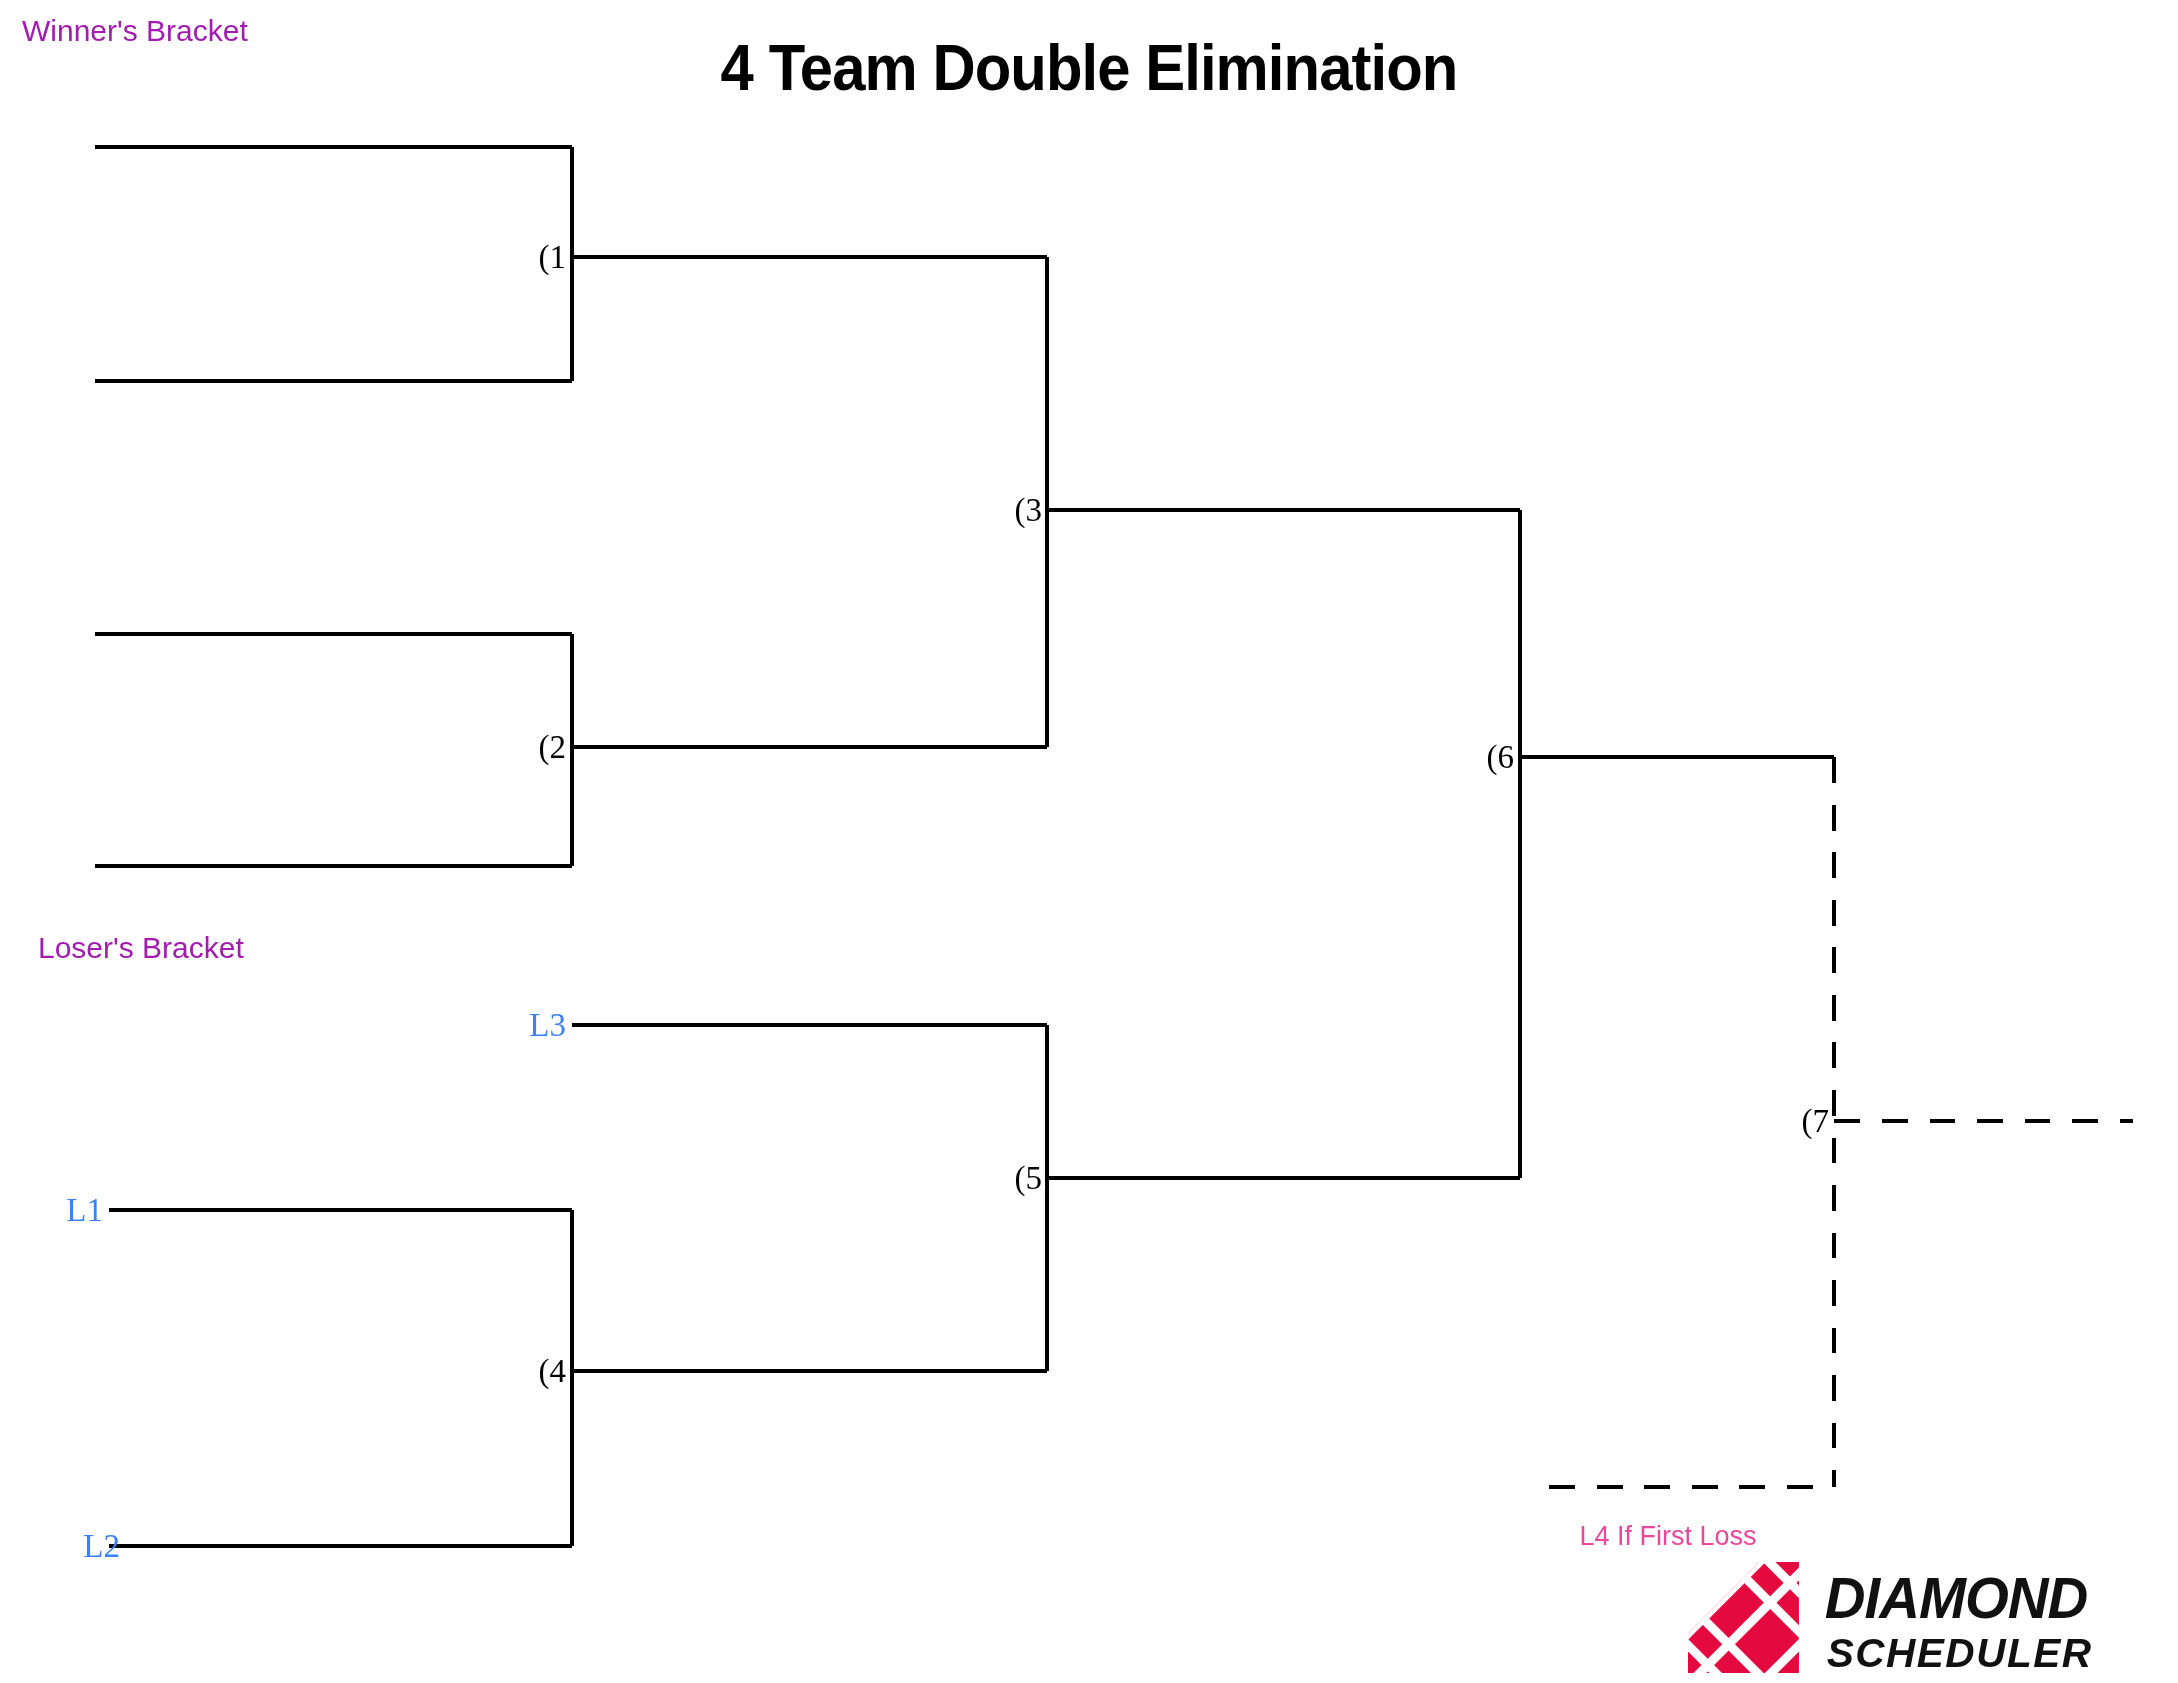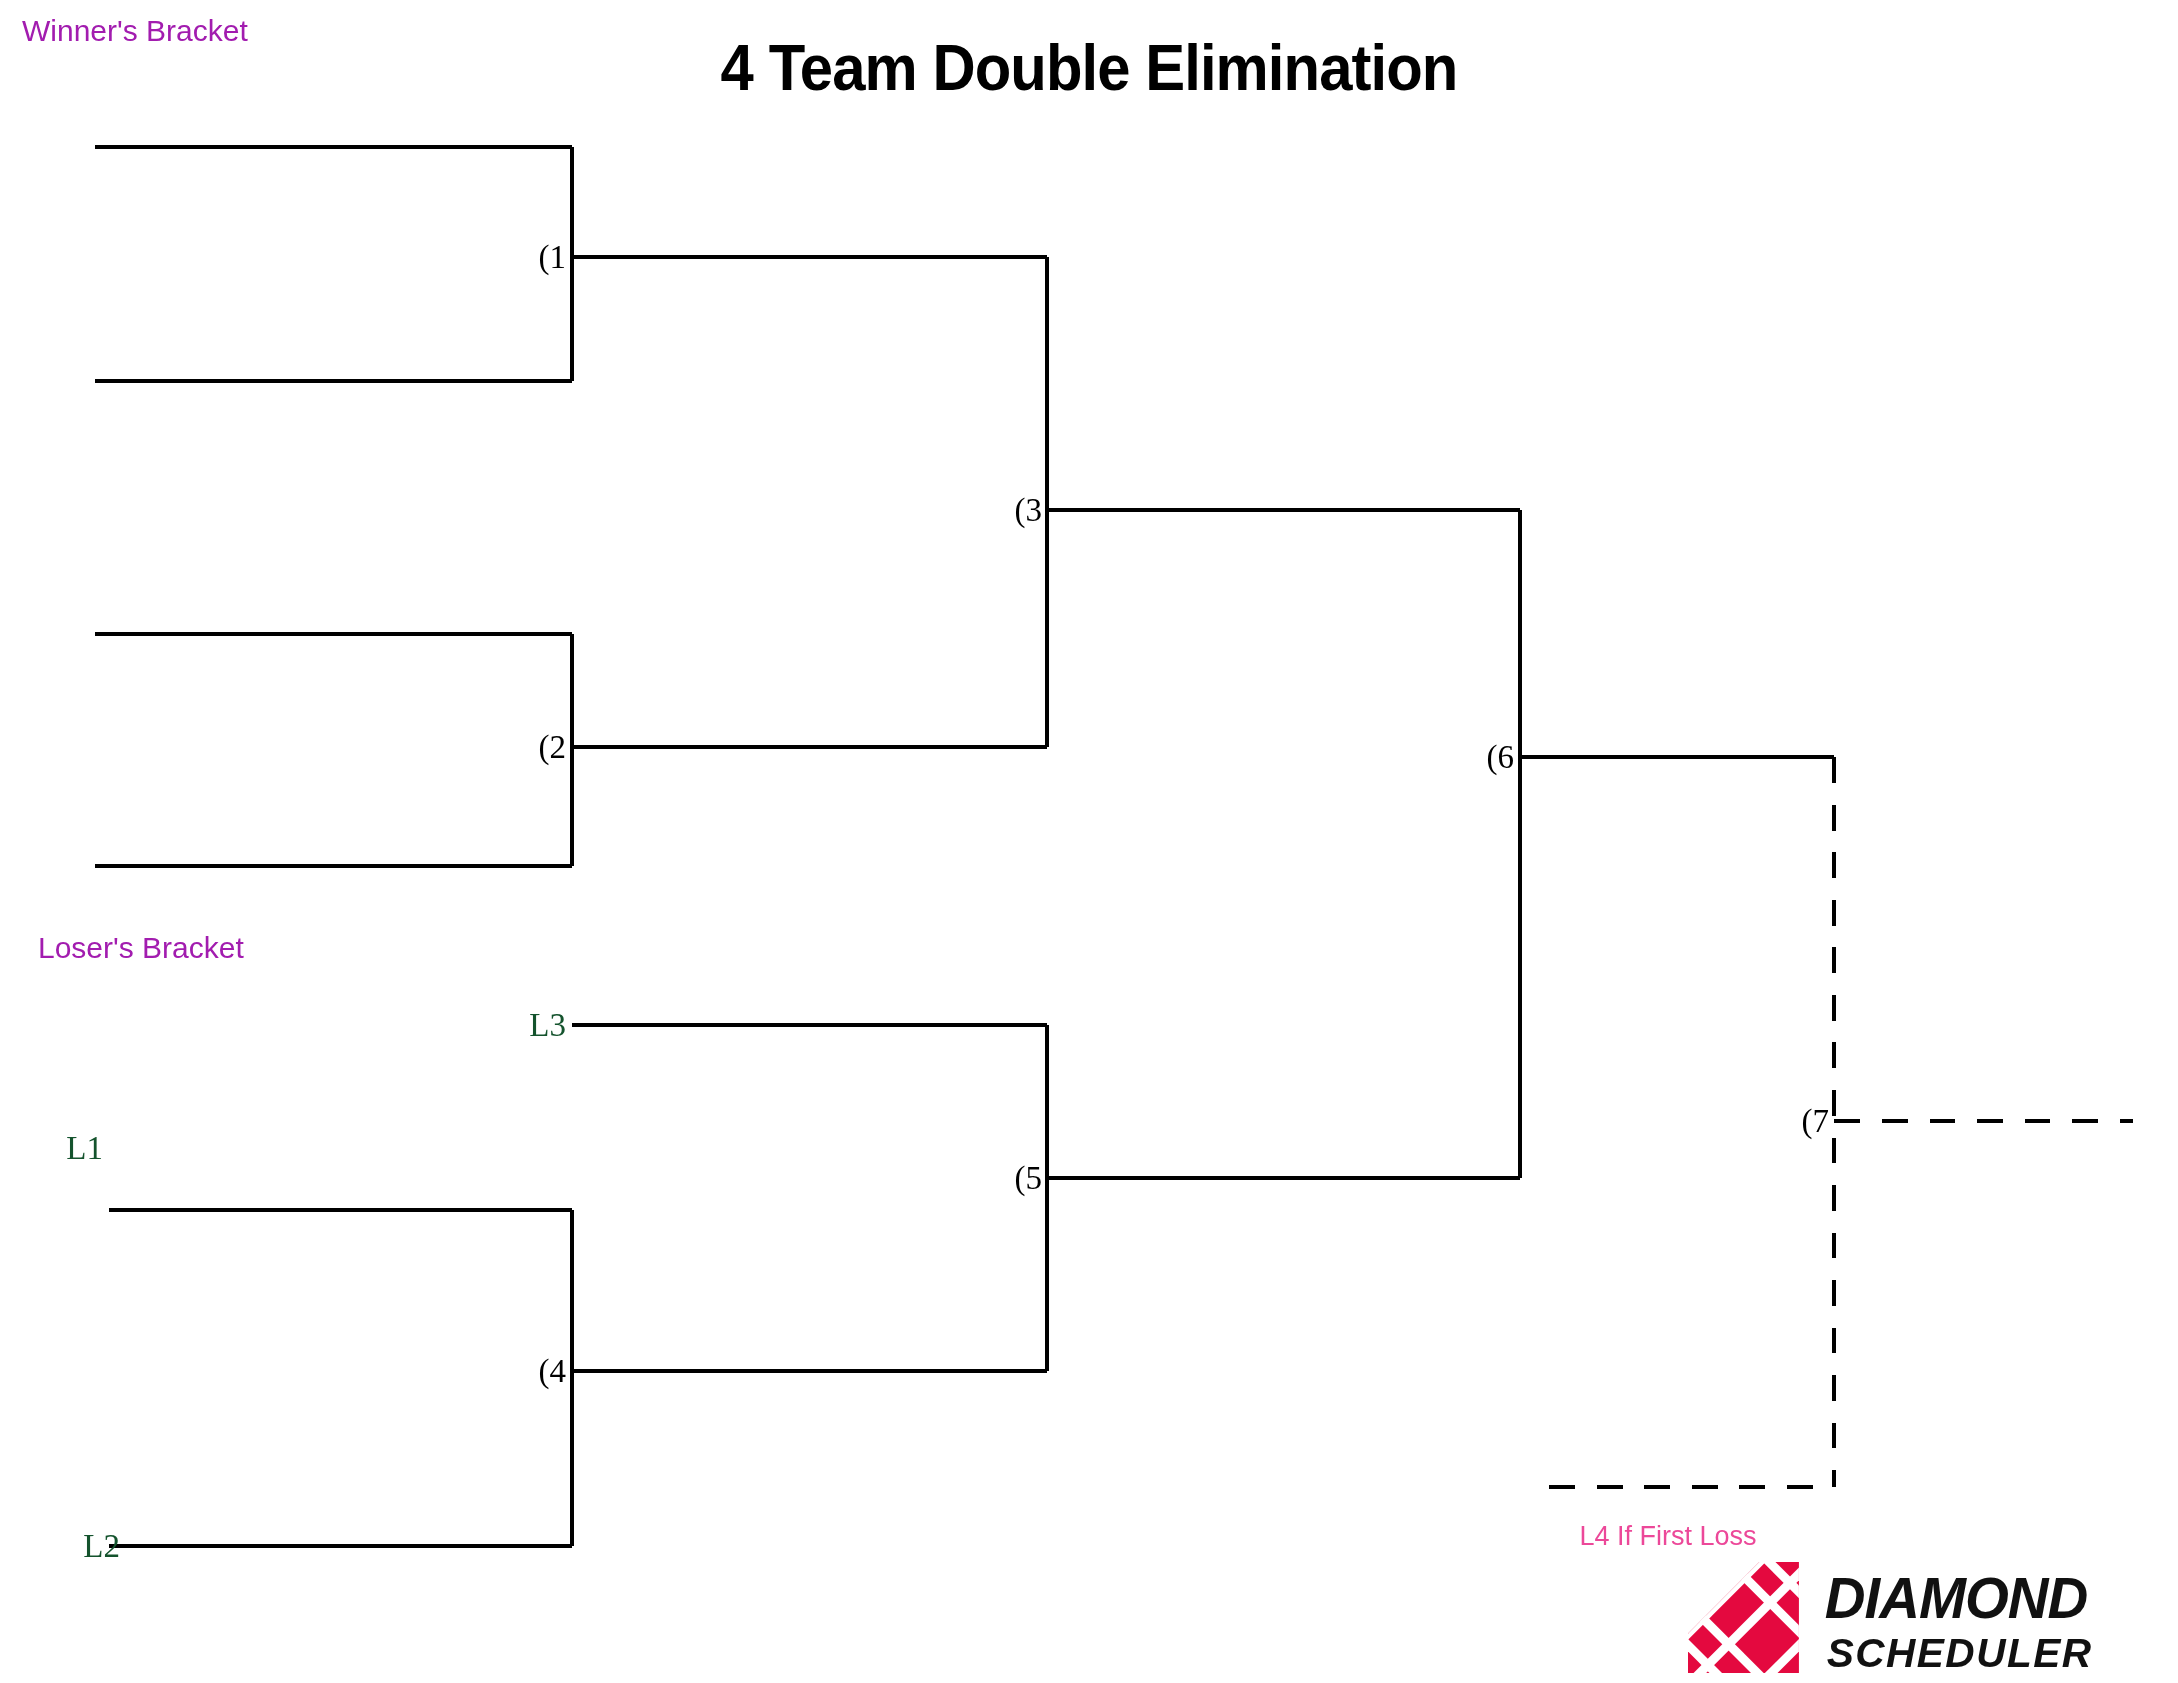--- a/index.html
+++ b/index.html
@@ -59,21 +59,21 @@
     font-family: "Liberation Serif", serif;
     font-size: 33px;
     color: #000000;
     white-space: nowrap;
     transform: translate(-100%, -50%);
   }
   .seed-label {
     position: absolute;
     font-family: "Liberation Serif", serif;
     font-size: 33px;
-    color: #14532d;
+    color: #3b82f6;
     white-space: nowrap;
     transform: translate(-100%, -50%);
   }
   #l4-note {
     position: absolute;
     font-family: "Liberation Sans", sans-serif;
     font-size: 27px;
     color: #ec4899;
     white-space: nowrap;
     transform: translateX(-50%);
@@ -152,21 +152,21 @@
   <div class="game-label" style="left:566px; top:257px;">(1</div>
 
   <div class="game-label" style="left:566px; top:747px;">(2</div>
 
   <div class="game-label" style="left:1042px; top:510px;">(3</div>
 
   <div class="game-label" style="left:1514px; top:757px;">(6</div>
 
   <div class="seed-label" style="left:566px; top:1025px;">L3</div>
 
-  <div class="seed-label" style="left:103px; top:1148px;">L1</div>
+  <div class="seed-label" style="left:103px; top:1210px;">L1</div>
 
   <div class="seed-label" style="left:120px; top:1546px;text-align:right;">L2</div>
 
   <div class="game-label" style="left:566px; top:1371px;">(4</div>
 
   <div class="game-label" style="left:1042px; top:1178px;">(5</div>
 
   <div class="game-label" style="left:1829px; top:1121px;">(7</div>
 
   <div id="l4-note">L4 If First Loss</div>

